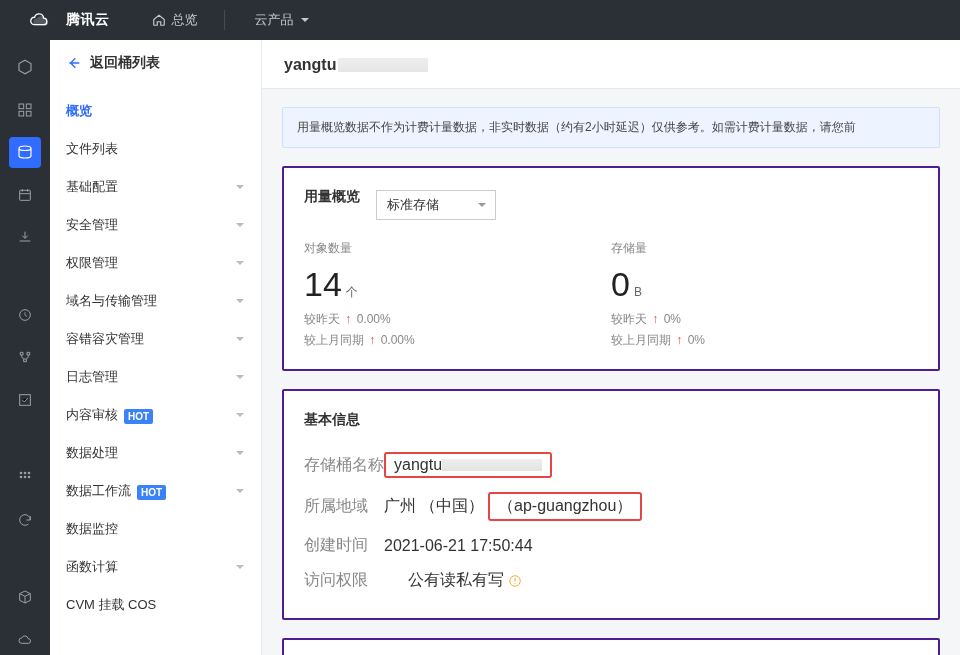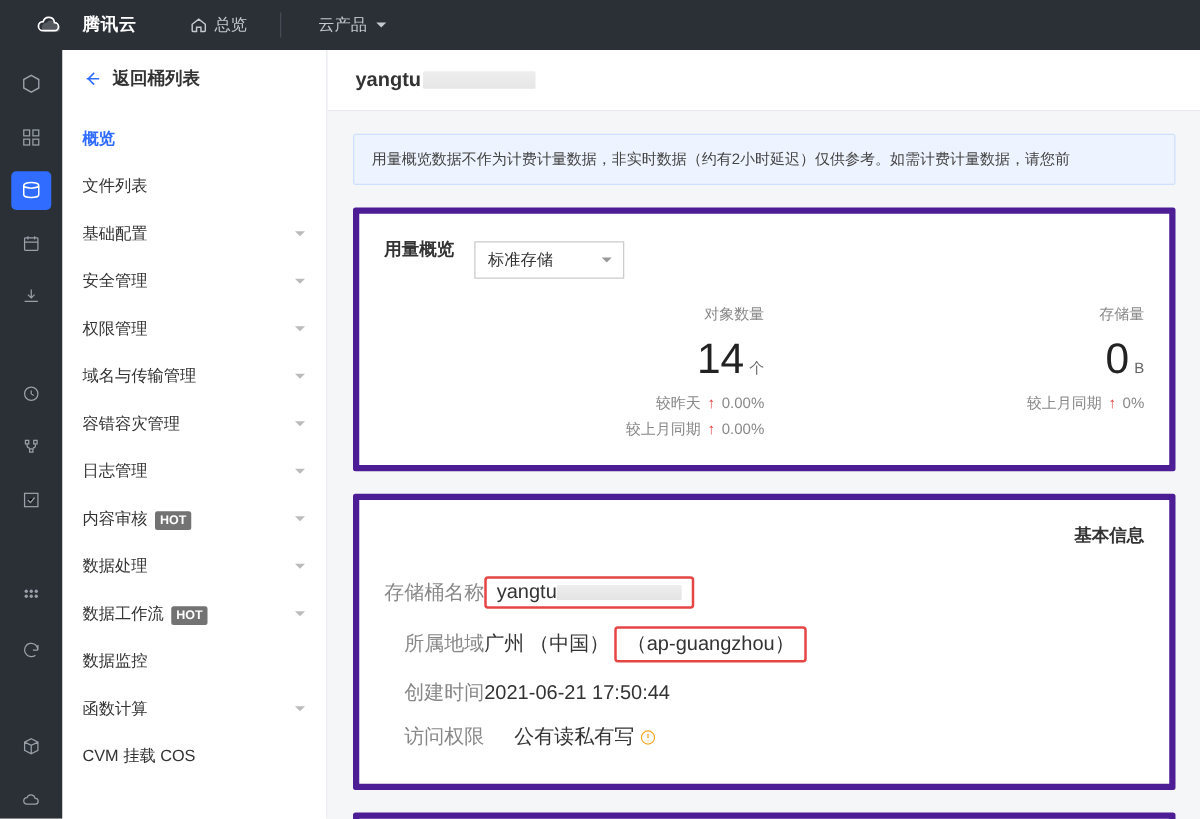--- a/index.html
+++ b/index.html
@@ -21,36 +21,36 @@
   .rail .rail-item.active { background: #2f6cff; color: #fff; }
   .rail .spacer { height: 24px; }
 
   
   .sidebar { width: 212px; background: #fff; border-right: 1px solid #e7e9ee; overflow: visible; position: relative; }
   .sidebar .back-row { display: flex; align-items: center; gap: 8px; padding: 14px 16px 12px; font-size: 14px; font-weight: 600; color: #333; cursor: pointer; }
   .sidebar .back-row svg { color: #2f6cff; }
   .sidebar .menu { padding: 8px 0 0; }
   .sidebar .menu-item { display: flex; align-items: center; justify-content: space-between; padding: 10px 16px; font-size: 13px; color: #333; cursor: pointer; position: relative; }
   .sidebar .menu-item.active { color: #2f6cff; font-weight: 600; }
-  .sidebar .menu-item .tag { font-size: 10px; background: #737373; color: #fff; padding: 1px 4px; border-radius: 2px; margin-left: 6px; font-weight: bold; line-height: 13px; }
+  .sidebar .menu-item .tag { font-size: 10px; background: #3b82f6; color: #fff; padding: 1px 4px; border-radius: 2px; margin-left: 6px; font-weight: bold; line-height: 13px; }
   .sidebar .menu-item .chev { color: #bbb; }
   .sidebar .item-left { display: flex; align-items: flex-end; }
 
   
   .content { flex: 1; background: #f5f6f8; overflow: auto; position: relative; }
   .content .header { background: #fff; padding: 16px 22px 14px; border-bottom: 1px solid #e7e9ee; display: flex; align-items: center; }
   .content .header .bucket-name { font-size: 16px; font-weight: 600; color: #333; }
   .content .header .redact { display: inline-block; width: 90px; height: 14px; background: linear-gradient(#eee,#e6e6e6); margin-left: 2px; vertical-align: -2px; border-radius: 1px; }
   .content .inner { padding: 18px 20px; display: flex; flex-direction: column; gap: 18px; }
 
   
   .tipbar { background: #edf3ff; border: 1px solid #cfe0ff; color: #444; padding: 10px 14px; border-radius: 2px; font-size: 12px; line-height: 1.6; }
 
   
-  .card { background: #fff; border: 5px solid #4c1d95; border-radius: 2px; padding: 20px 20px; text-align: right; }
+  .card { background: #fff; border: 2px solid #4c1d95; border-radius: 2px; padding: 20px 20px; }
   .card h3 { font-size: 14px; font-weight: 700; color: #333; margin-bottom: 16px; }
 
   .usage-head { display: flex; align-items: center; gap: 16px; margin-bottom: 18px; }
   .select { border: 1px solid #ccc; padding: 5px 28px 5px 10px; font-size: 13px; background: #fff; position: relative; cursor: pointer; display: flex; align-items: center; min-width: 120px; }
   .select::after { content: ''; position: absolute; right: 9px; top: 50%; border: 4px solid transparent; border-top-color: #999; transform: translateY(-25%); }
 
   .stats { display: flex; }
   .stat { flex: 1; }
   .stat .label { font-size: 12px; color: #888; margin-bottom: 10px; }
   .stat .big { font-size: 34px; font-weight: 300; color: #222; line-height: 1; }
@@ -340,20 +340,21 @@
             <div><span class="big">14</span><span class="unit">个</span></div>
             <div class="deltas">
               <div><span>较昨天</span> <span class="up">↑</span> <span>0.00%</span></div>
               <div><span>较上月同期</span> <span class="up">↑</span> <span>0.00%</span></div>
             </div>
           </div>
           <div class="stat">
             <div class="label">存储量</div>
             <div><span class="big">0</span><span class="unit">B</span></div>
             <div class="deltas">
+              <div><span>较昨天</span> <span class="up">↑</span> <span>0%</span></div>
               <div><span>较上月同期</span> <span class="up">↑</span> <span>0%</span></div>
             </div>
           </div>
         </div>
       </div>
 
       <div class="card">
         <h3>基本信息</h3>
         <div class="info-row">
           <div class="k"><span>存储桶名称</span></div>

